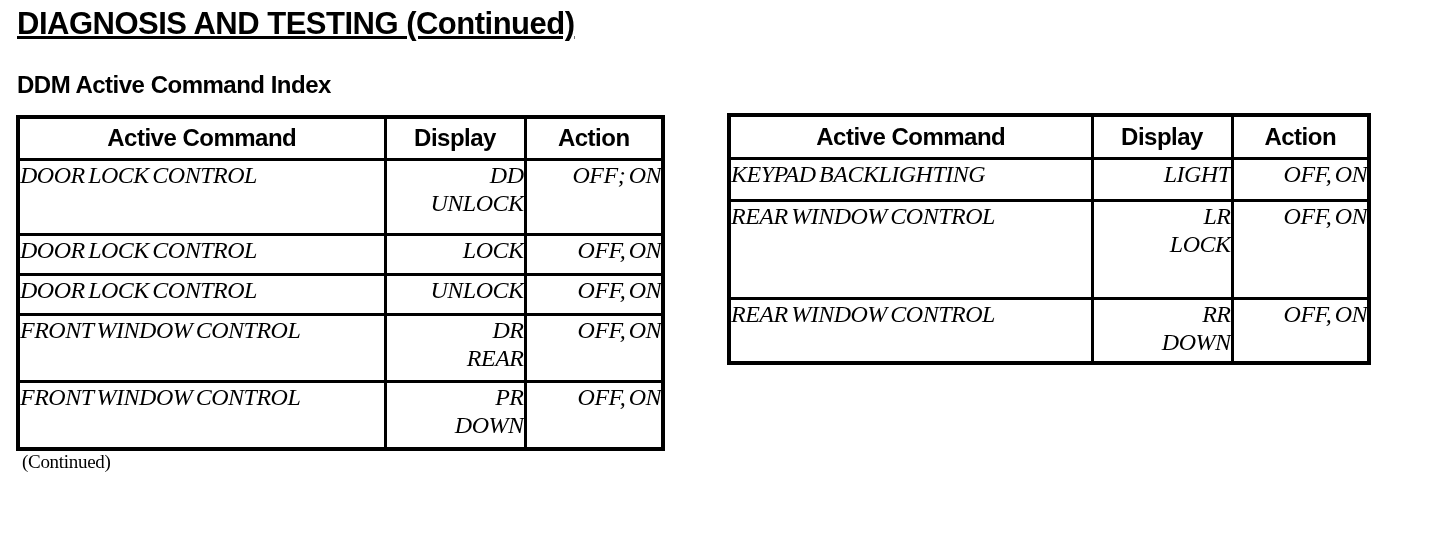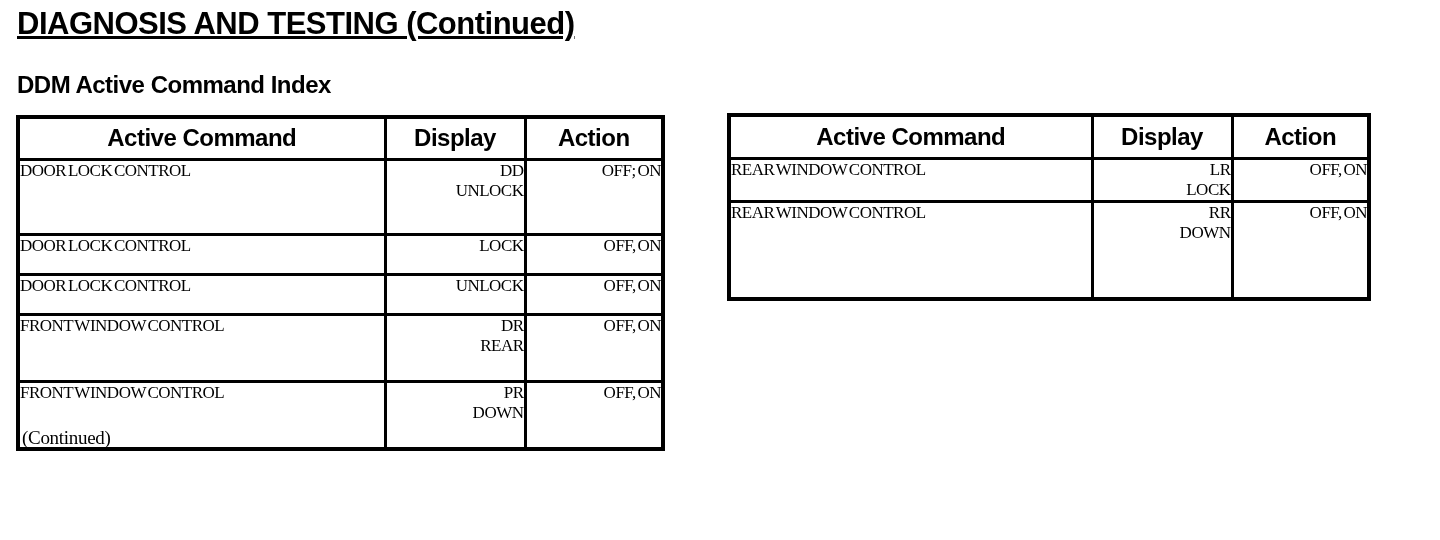--- a/index.html
+++ b/index.html
@@ -53,26 +53,27 @@
     font-family: "Liberation Sans", sans-serif;
     font-weight: bold;
     font-size: 24px;
     letter-spacing: -0.5px;
     text-align: center;
     vertical-align: middle;
     margin-top: 32px;
   }
   table.cmd-table td {
     font-family: "Liberation Serif", serif;
-    font-size: 17px;
+    font-size: 24px;
     letter-spacing: -0.5px;
     word-spacing: -2px;
     vertical-align: top;
     line-height: 1.18;
     white-space: pre-line;
+    font-style: italic;
   }
   td.cmd-cell {
     text-align: left;
     padding: 2px 4px 0 7px;
   }
   td.disp-cell, td.act-cell {
     text-align: right;
     padding-top: 2px;
   }
   
@@ -86,21 +87,21 @@
   #right-table tr:nth-child(1) { height: 43px; }
   #right-table tr:nth-child(2) { height: 42px; }
   #right-table tr:nth-child(3) { height: 98px; }
   #right-table tr:nth-child(4) { height: 65px; }
   #right-table tr:nth-child(5) { height: 71px; }
   #right-table tr:nth-child(6) { height: 69px; }
 
   .continued-note {
     position: absolute;
     left: 22px;
-    top: 427px;
+    top: 451px;
     font-family: "Liberation Serif", serif;
     font-size: 19px;
     letter-spacing: -0.3px;
   }
 </style>
 </head>
 <body>
 
 <div class="page-title">DIAGNOSIS AND TESTING (Continued)</div>
 <div class="page-subtitle">DDM Active Command Index</div>
@@ -156,20 +157,25 @@
       <col style="width:140px">
       <col style="width:137px">
     </colgroup>
   <tbody>
       <tr>
     <th>Active Command</th>
     <th>Display</th>
     <th>Action</th>
   </tr>
   <tr>
+    <td class="cmd-cell">KEYPAD BACKLIGHTING</td>
+    <td class="disp-cell">LIGHT</td>
+    <td class="act-cell">OFF, ON</td>
+  </tr>
+  <tr>
     <td class="cmd-cell">REAR WINDOW CONTROL</td>
     <td class="disp-cell">LR
 LOCK</td>
     <td class="act-cell">OFF, ON</td>
   </tr>
   <tr>
     <td class="cmd-cell">REAR WINDOW CONTROL</td>
     <td class="disp-cell">RR
 DOWN</td>
     <td class="act-cell">OFF, ON</td>

